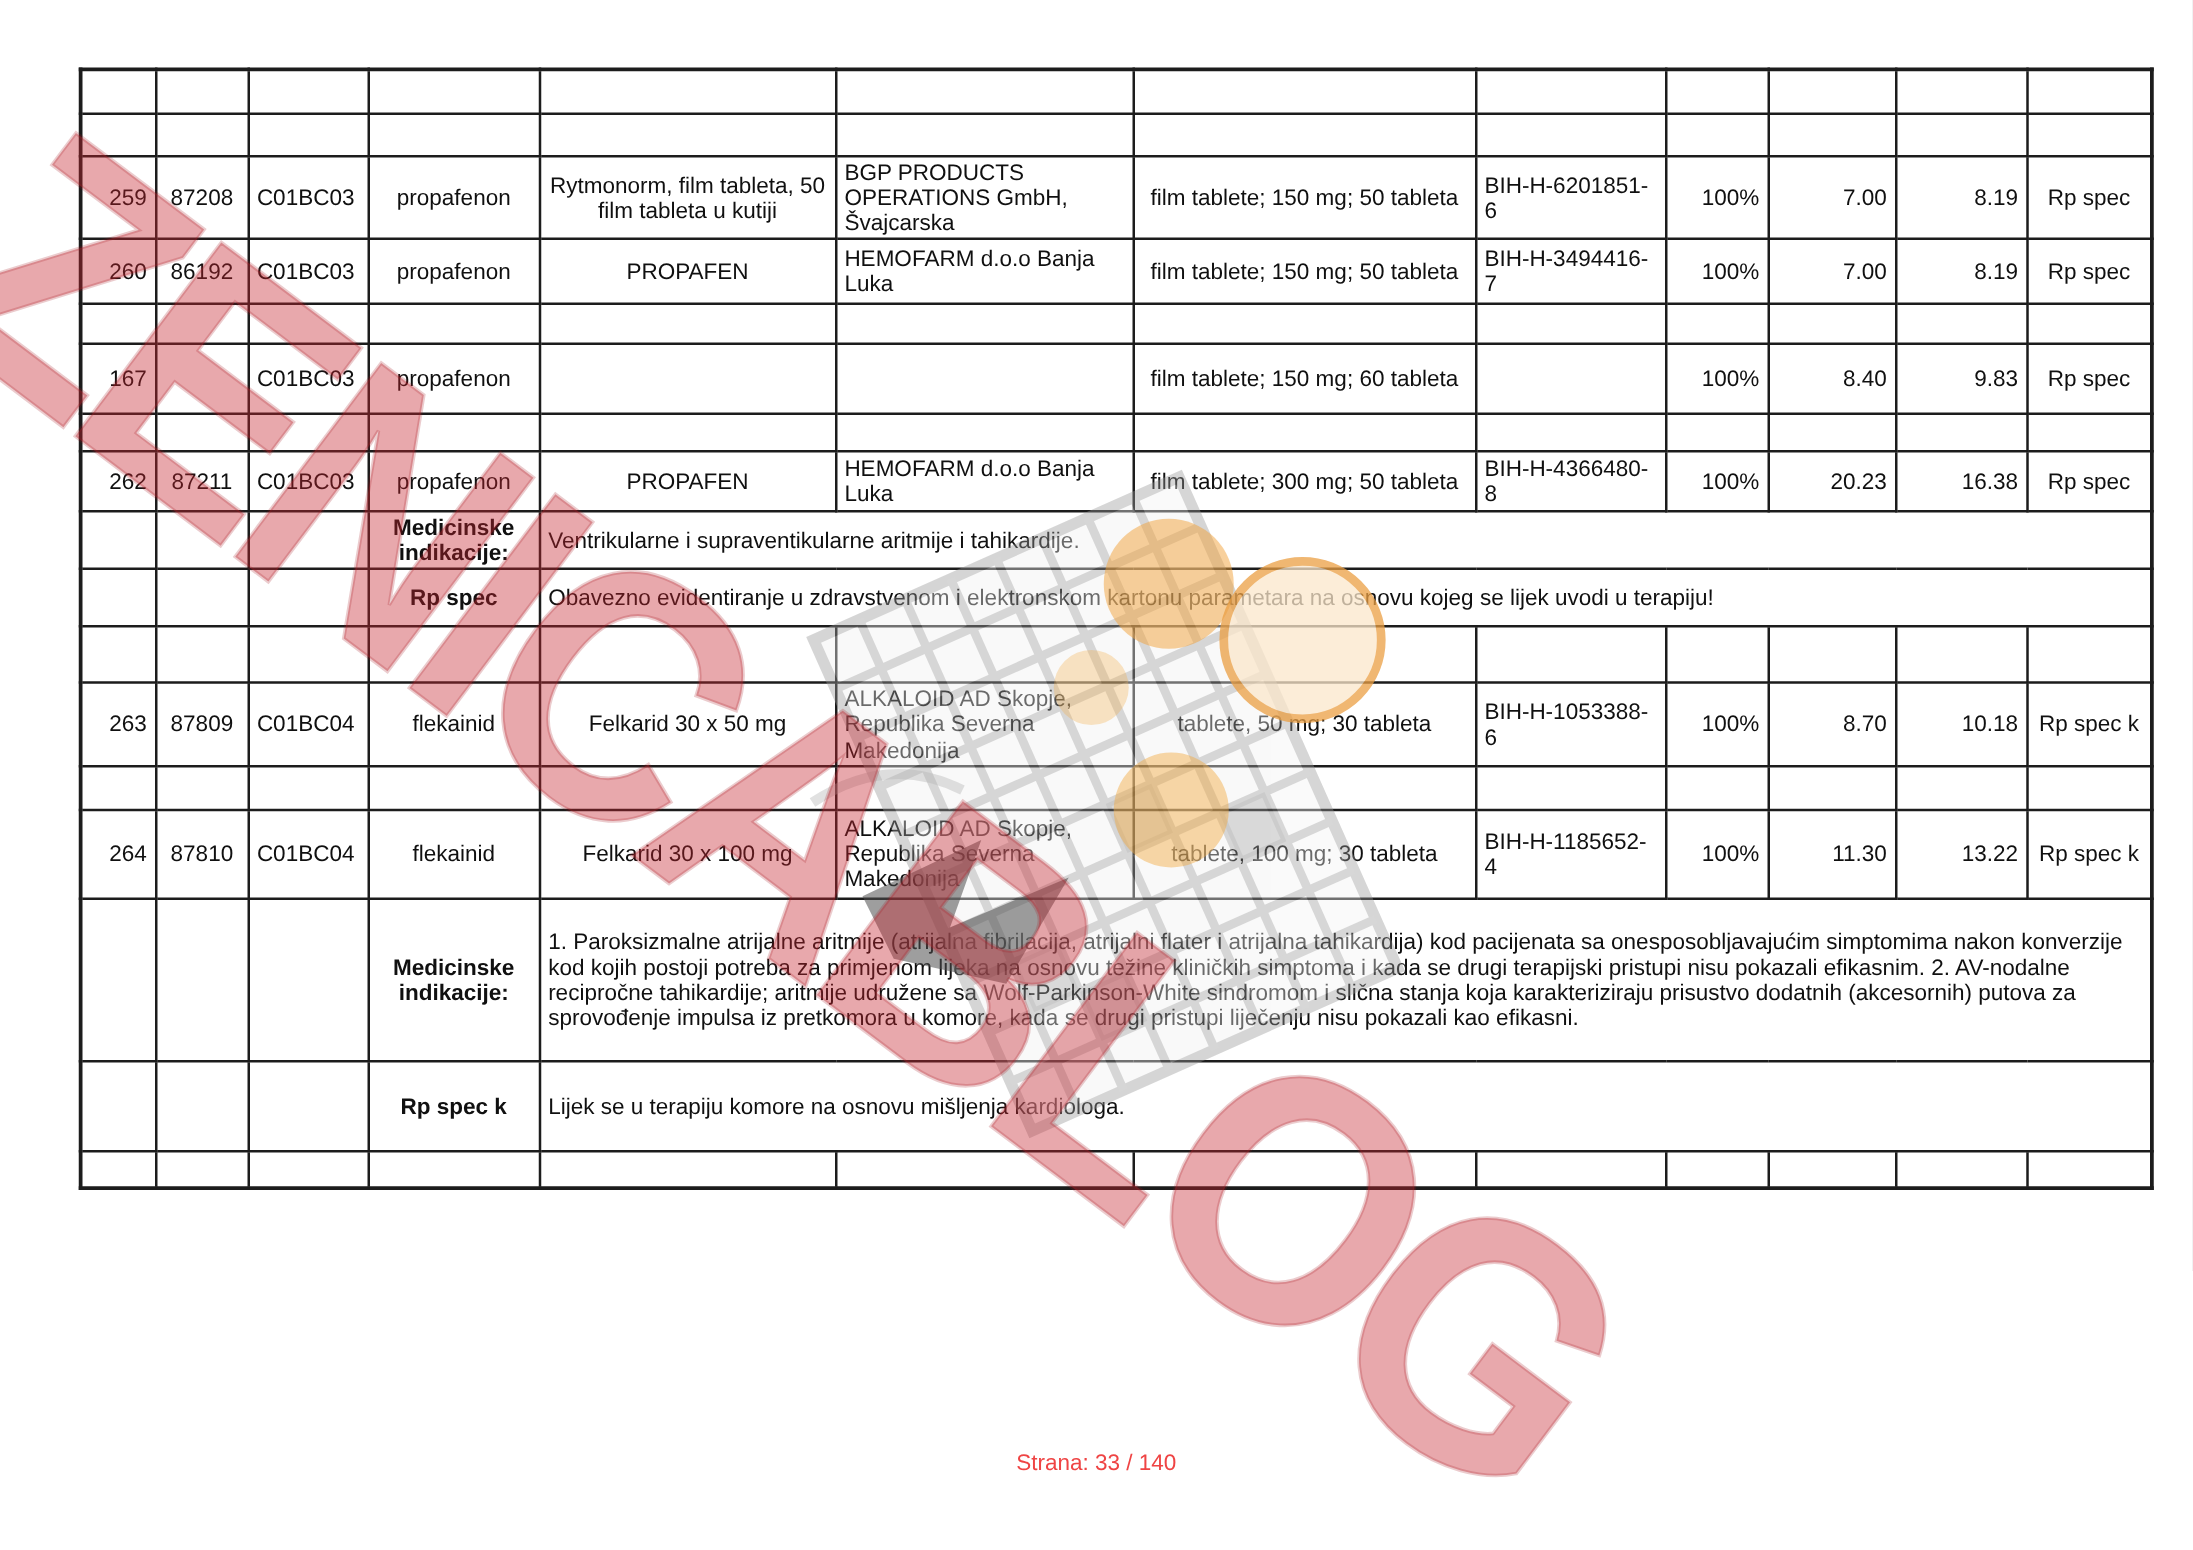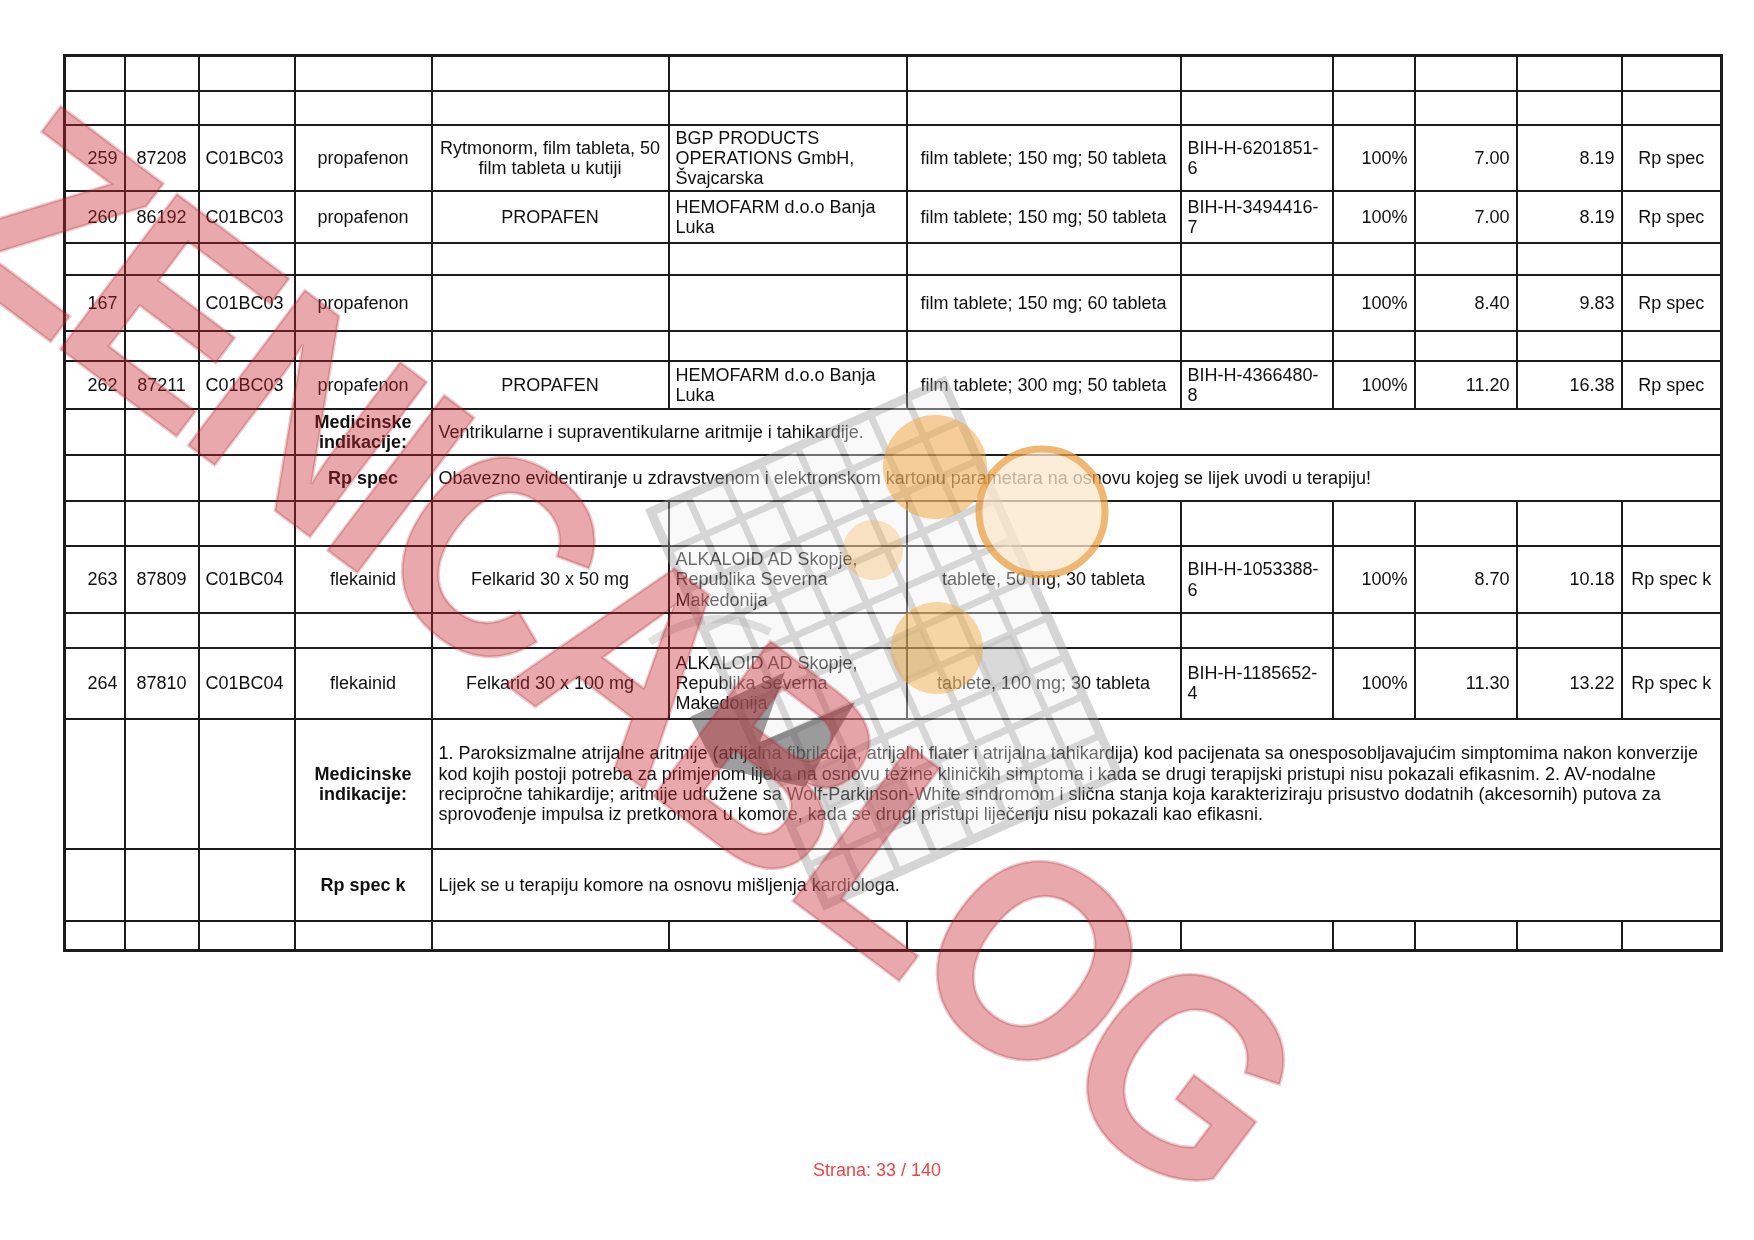--- a/index.html
+++ b/index.html
@@ -188,21 +188,21 @@
         <tr style="height: 48px;">
           <td class="c-num">262</td>
           <td class="c-code">87211</td>
           <td class="c-atc">C01BC03</td>
           <td class="c-inn">propafenon</td>
           <td class="c-brand">PROPAFEN</td>
           <td class="c-man">HEMOFARM d.o.o Banja Luka</td>
           <td class="c-form">film tablete; 300 mg; 50 tableta</td>
           <td class="c-reg">BIH-H-4366480-8</td>
           <td class="c-pct">100%</td>
-          <td class="c-price">11.20</td>
+          <td class="c-price">20.23</td>
           <td class="c-price">16.38</td>
           <td class="c-rp">Rp spec</td>
         </tr>
         <tr style="height: 44px;">
           <td class=""></td>
           <td class=""></td>
           <td class=""></td>
           <td class="c-note-label">Medicinske indikacije:</td>
           <td class="c-note-text" colspan="8">Ventrikularne i supraventikularne aritmije i tahikardije.</td>
         </tr>

